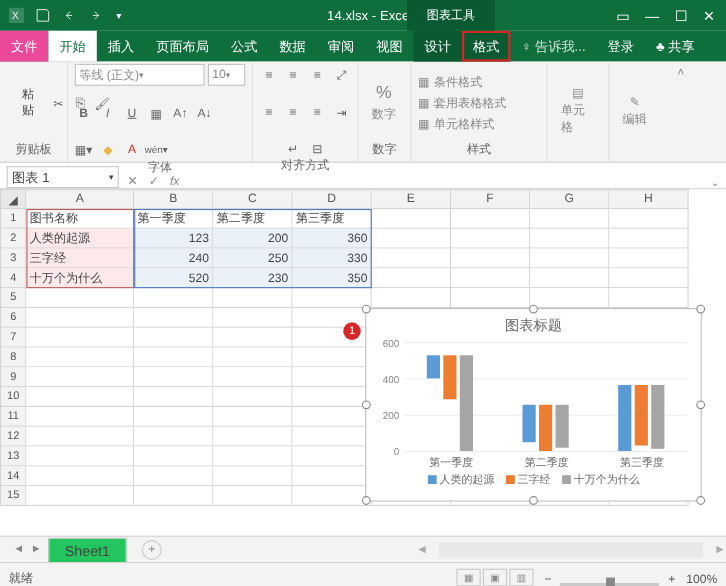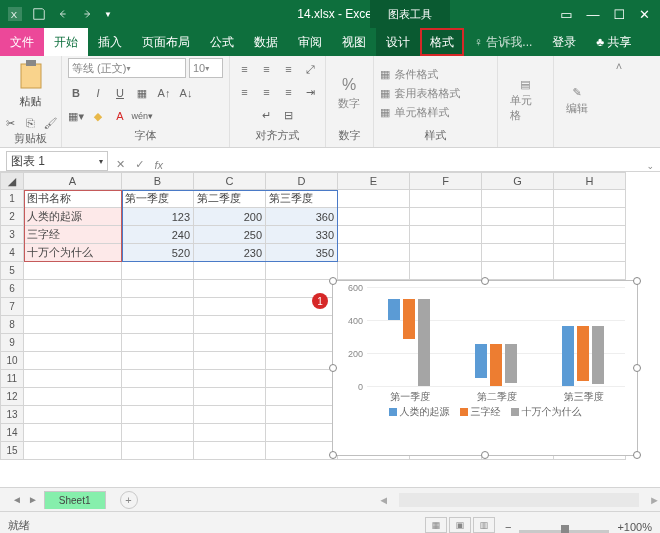--- a/index.html
+++ b/index.html
@@ -14,21 +14,21 @@
 .tabs{height:28px;background:#0e6f3d;display:flex;align-items:stretch;color:#fff;font-size:12px}
 .tab{padding:0 10px;display:flex;align-items:center;cursor:pointer}
 .tab.file{background:#ec4899}
 .tab.active{background:#fff;color:#0e6f3d}
 .tab.tools{background:#0a5a31}
 .tab.hlred{border:2px solid #d62828;padding:0 8px}
 .marker{width:16px;height:16px;border-radius:50%;background:#d62828;color:#fff;display:flex;align-items:center;justify-content:center;font-size:10px;position:absolute}
 .tell{opacity:.8}
 .ribbon{height:92px;background:#f3f3f3;border-bottom:1px solid #d4d4d4;display:flex}
 .rgroup{border-right:1px solid #e0e0e0;display:flex;flex-direction:column;padding:2px 6px}
-.rgroup .body{flex:1;display:flex;align-items:center;gap:4px}
+.rgroup .body{flex:1;display:flex;align-items:center;gap:14px}
 .rgroup .lbl{text-align:center;font-size:11px;color:#666;padding-bottom:2px}
 .paste-ic{width:28px;height:32px}
 .fontsel{height:20px;border:1px solid #c0c0c0;background:#fff;font-size:11px;padding:0 3px;display:flex;align-items:center;color:#888}
 .btnrow{display:flex;gap:6px;margin-top:3px}
 .sbtn{width:16px;height:16px;color:#666;display:flex;align-items:center;justify-content:center;font-size:11px}
 .bigbtn{display:flex;flex-direction:column;align-items:center;gap:2px;padding:4px 6px;color:#888}
 .cond{display:flex;flex-direction:column;gap:4px;font-size:11px;color:#888}
 .cond div{display:flex;align-items:center;gap:4px}
 .namebox-row{height:24px;display:flex;align-items:flex-end;border-bottom:1px solid #d4d4d4}
 .namebox{width:102px;height:20px;border:1px solid #c9c9c9;margin-left:6px;display:flex;align-items:center;padding:0 4px;font-size:12px;justify-content:space-between}
@@ -54,21 +54,21 @@
 .yl{position:absolute;right:100%;margin-right:4px;font-size:9px;color:#888;transform:translateY(-50%)}
 .bars{position:absolute;bottom:0;display:flex;gap:3px}
 .bar{width:12px}
 .c1{background:#5b9bd5}.c2{background:#ed7d31}.c3{background:#a5a5a5}
 .xl{position:absolute;font-size:10px;color:#666;top:100%;margin-top:4px;transform:translateX(-50%)}
 .legend{display:flex;justify-content:center;gap:10px;font-size:10px;color:#666;margin-top:18px}
 .legend span{display:flex;align-items:center;gap:3px}
 .lsw{width:8px;height:8px}
 .sheettabs{height:24px;border-top:1px solid #d4d4d4;display:flex;align-items:center;background:#f3f3f3;padding-left:12px;gap:6px}
 .navb{color:#888;font-size:10px}
-.stab{background:#86efac;border:1px solid #c9c9c9;border-bottom:none;padding:3px 14px;font-size:10px}
+.stab{background:#22c55e;border:1px solid #c9c9c9;border-bottom:none;padding:3px 14px;font-size:13px}
 .plus{width:18px;height:18px;border:1px solid #c9c9c9;border-radius:50%;text-align:center;line-height:16px;color:#888;margin-left:8px}
 .status{height:22px;background:#f3f3f3;border-top:1px solid #d4d4d4;display:flex;align-items:flex-end;padding:0 8px;font-size:11px;color:#555}
 .status .sp{flex:1}
 .viewb{width:22px;height:16px;border:1px solid #c9c9c9;margin-left:2px;display:flex;align-items:center;justify-content:center;font-size:9px;color:#888}
 .slider{width:90px;height:3px;background:#c9c9c9;margin:0 8px;position:relative}
 .slider .th{width:8px;height:12px;background:#888;position:absolute;left:42px;top:-5px}
 </style>
 </head>
 <body>
 
@@ -110,21 +110,21 @@
   <div class="tab">视图</div>
   <div class="tab tools" style="position:relative">设计</div>
   <div class="tab tools hlred">格式</div>
   <div class="tab tell"><span>♀</span>&nbsp;<span>告诉我...</span></div>
   <div class="tab">登录</div>
   <div class="tab"><span>♣</span>&nbsp;<span>共享</span></div>
 </div>
 
 <div class="ribbon">
   <div class="rgroup" style="width:62px">
-    <div class="body" style="flex-direction:column">
+    <div class="body" style="flex-direction:row">
       <svg class="paste-ic" viewBox="0 0 28 32">
           <rect x="4" y="6" width="20" height="24" fill="#f9d38c" stroke="#c89b4a"></rect>
           <rect x="9" y="2" width="10" height="6" fill="#888"></rect>
         </svg>
       <span style="font-size:11px">粘贴</span>
       <div style="display:flex;gap:4px;margin-top:2px">
         <span class="sbtn">✂</span>
         <span class="sbtn">⎘</span>
         <span class="sbtn">🖌</span>
       </div>
@@ -437,20 +437,21 @@
 
 <div class="chart">
   <div class="handle" style="left:-4px;top:-4px"></div>
   <div class="handle" style="right:-4px;top:-4px"></div>
   <div class="handle" style="left:-4px;bottom:-4px"></div>
   <div class="handle" style="right:-4px;bottom:-4px"></div>
   <div class="handle" style="left:50%;top:-4px;margin-left:-4px"></div>
   <div class="handle" style="left:50%;bottom:-4px;margin-left:-4px"></div>
   <div class="handle" style="top:50%;left:-4px;margin-top:-4px"></div>
   <div class="handle" style="top:50%;right:-4px;margin-top:-4px"></div>
+  <div class="chart-title">图表标题</div>
   <div class="plot" id="plot">
       <div class="gl" style="top:100%">
         <span class="yl">0</span>
       </div>
       <div class="gl" style="top:66.66666666666667%">
         <span class="yl">200</span>
       </div>
       <div class="gl" style="top:33.33333333333334%">
         <span class="yl">400</span>
       </div>
@@ -502,14 +503,14 @@
   <span>就绪</span>
   <div class="sp"></div>
   <div class="viewb">▦</div>
   <div class="viewb">▣</div>
   <div class="viewb">▥</div>
   <span style="margin-left:10px">−</span>
   <div class="slider">
       <div class="th"></div>
     </div>
   <span>+</span>
-  <span style="margin-left:0">100%</span>
+  <span style="margin-left:10px">100%</span>
 </div>
 
 </body></html>

